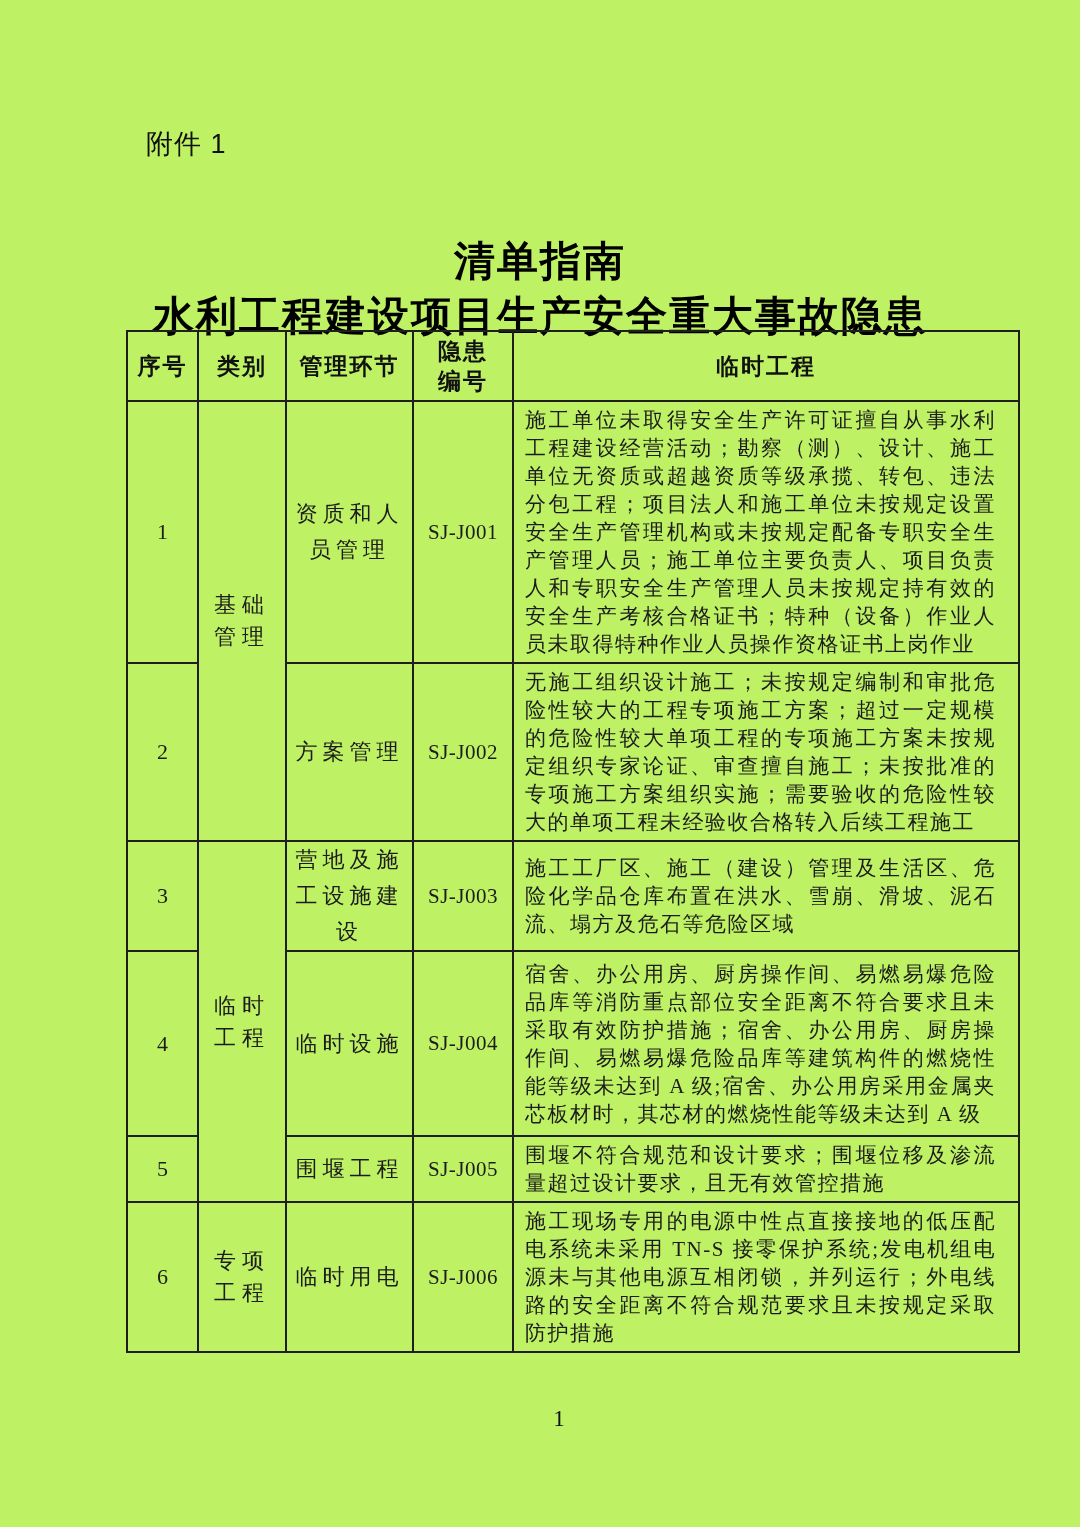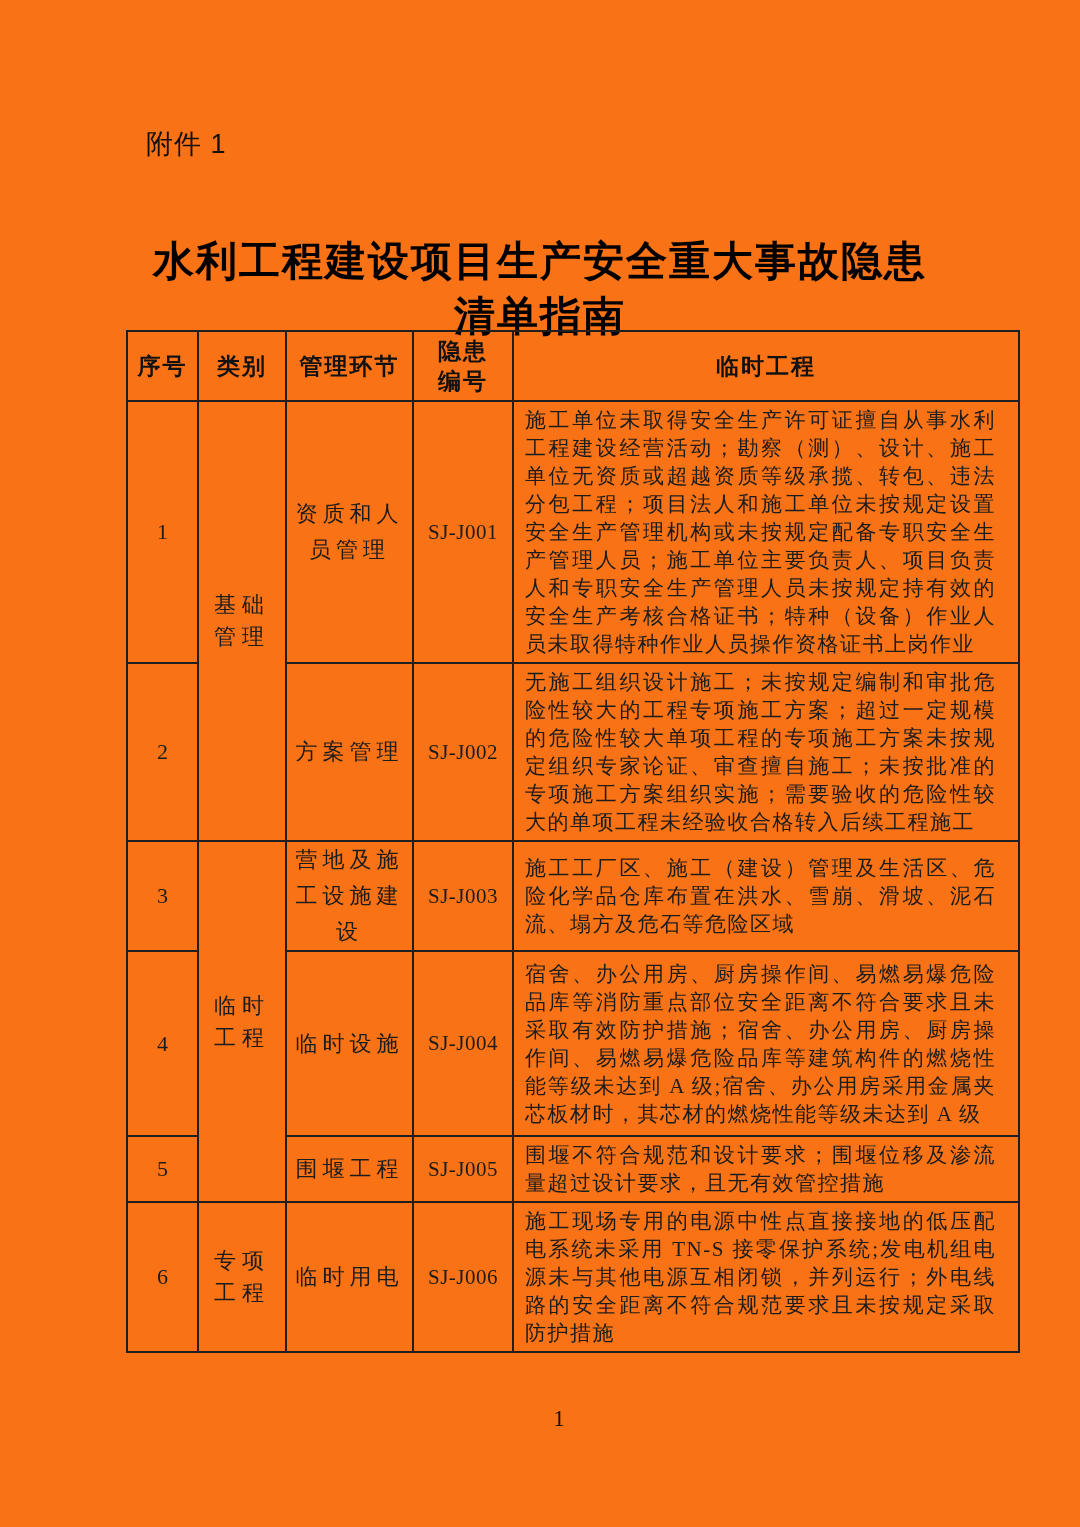--- a/index.html
+++ b/index.html
@@ -1,19 +1,19 @@
 <!DOCTYPE html>
 <html><head>
 <meta charset="utf-8">
 <style>
   html,body{margin:0;padding:0;background:#e8e8e8;}
   .page{
     position:relative;
     width:1080px;height:1527px;
-    background:#f97316;
+    background:#bef264;
     font-family:"Liberation Serif","DejaVu Serif",serif;
     color:#1c1c1c;
     overflow:hidden;
     margin:0 auto;
   }
   .attachment{
     position:absolute;left:146px;top:126px;
     font-family:"Liberation Sans","DejaVu Sans",sans-serif;
     font-size:27px;color:#111;letter-spacing:1px;
   }
@@ -74,22 +74,22 @@
   }
 </style>
 </head>
 <body>
 
 <div class="page">
 
   <div class="attachment">附件 1</div>
 
   <div class="doc-title">
+    <div>清单指南</div>
     <div>水利工程建设项目生产安全重大事故隐患</div>
-    <div>清单指南</div>
   </div>
 
   <table class="hazard">
     <colgroup>
       <col style="width:71px">
       <col style="width:88px">
       <col style="width:127px">
       <col style="width:100px">
       <col style="width:506px">
     </colgroup>

